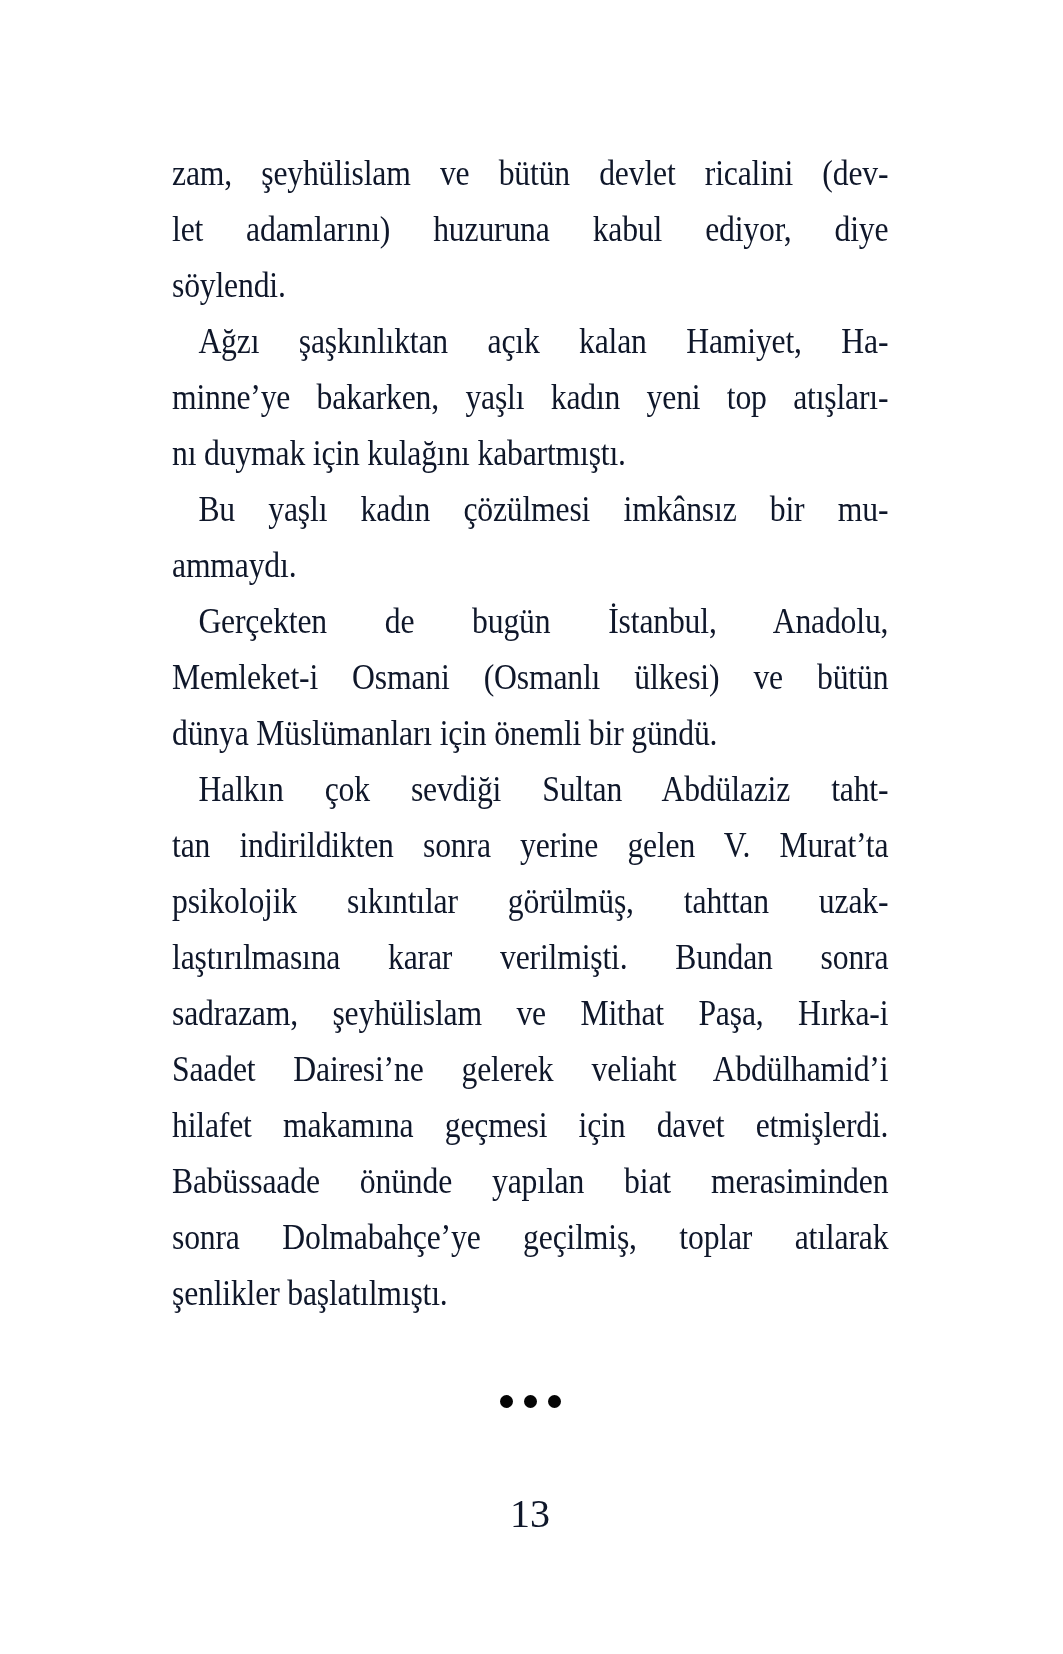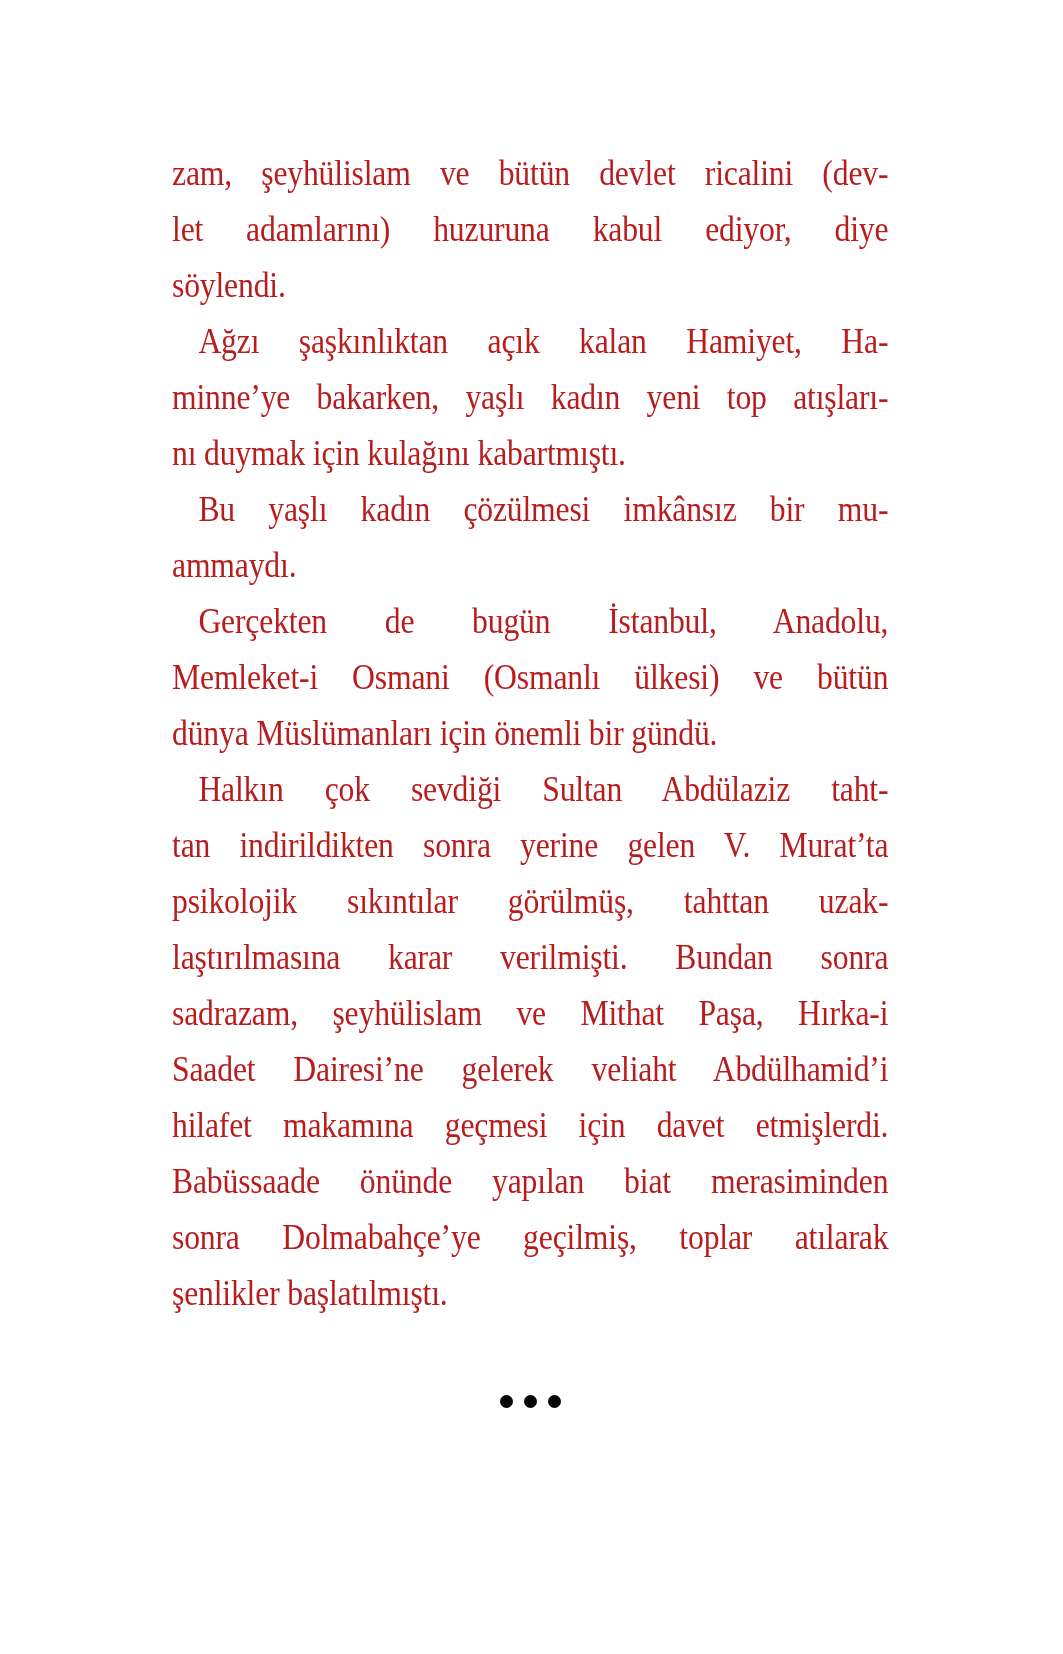--- a/index.html
+++ b/index.html
@@ -7,21 +7,21 @@
     padding: 0;
     background: #ffffff;
   }
   .sheet {
     position: relative;
     width: 1063px;
     height: 1654px;
     background: #ffffff;
     overflow: hidden;
     font-family: "Liberation Serif", serif;
-    color: #b91c1c;
+    color: #0f172a;
   }
   .text-block {
     position: absolute;
     left: 172px;
     top: 145px;
     width: 814px;
     transform: scaleX(0.88);
     transform-origin: 0 0;
   }
   .paragraph { margin: 0; padding: 0; }
@@ -109,14 +109,15 @@
     </div>
 
   </div>
 
   <div class="separator">
     <span class="dot"></span>
     <span class="dot"></span>
     <span class="dot"></span>
   </div>
 
+  <div class="page-number">13</div>
 
 </div>
 
 </body></html>

